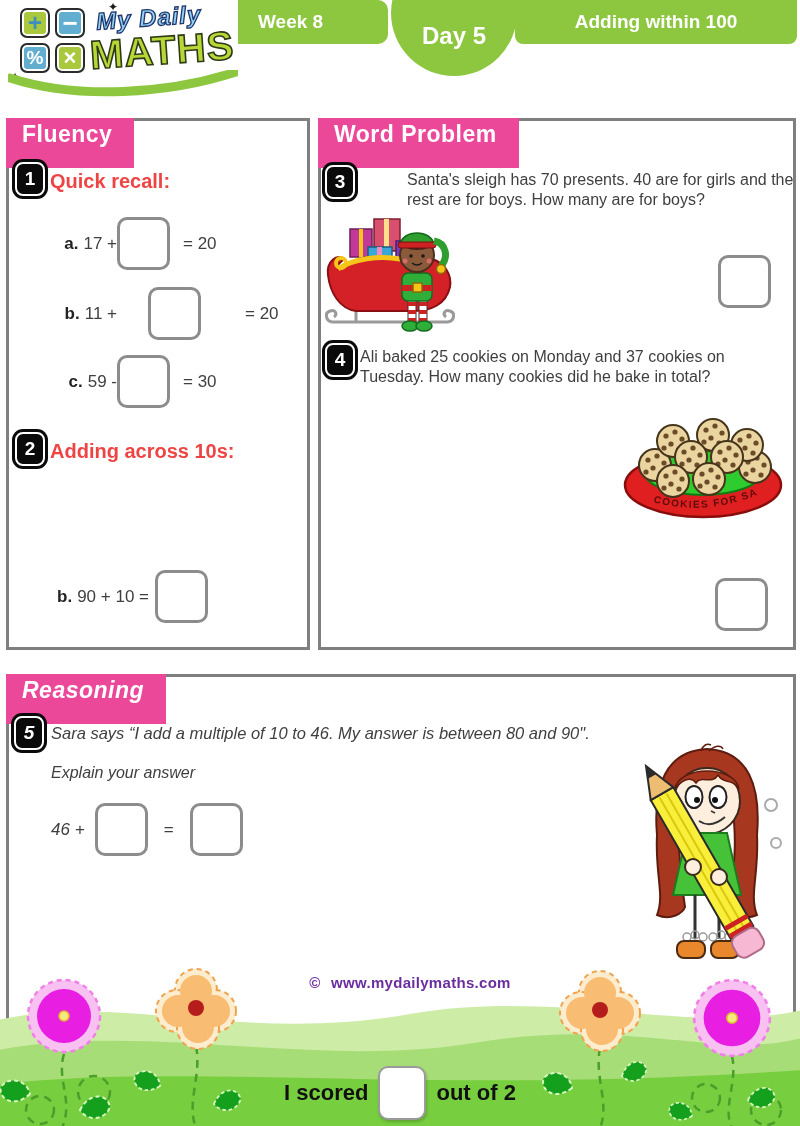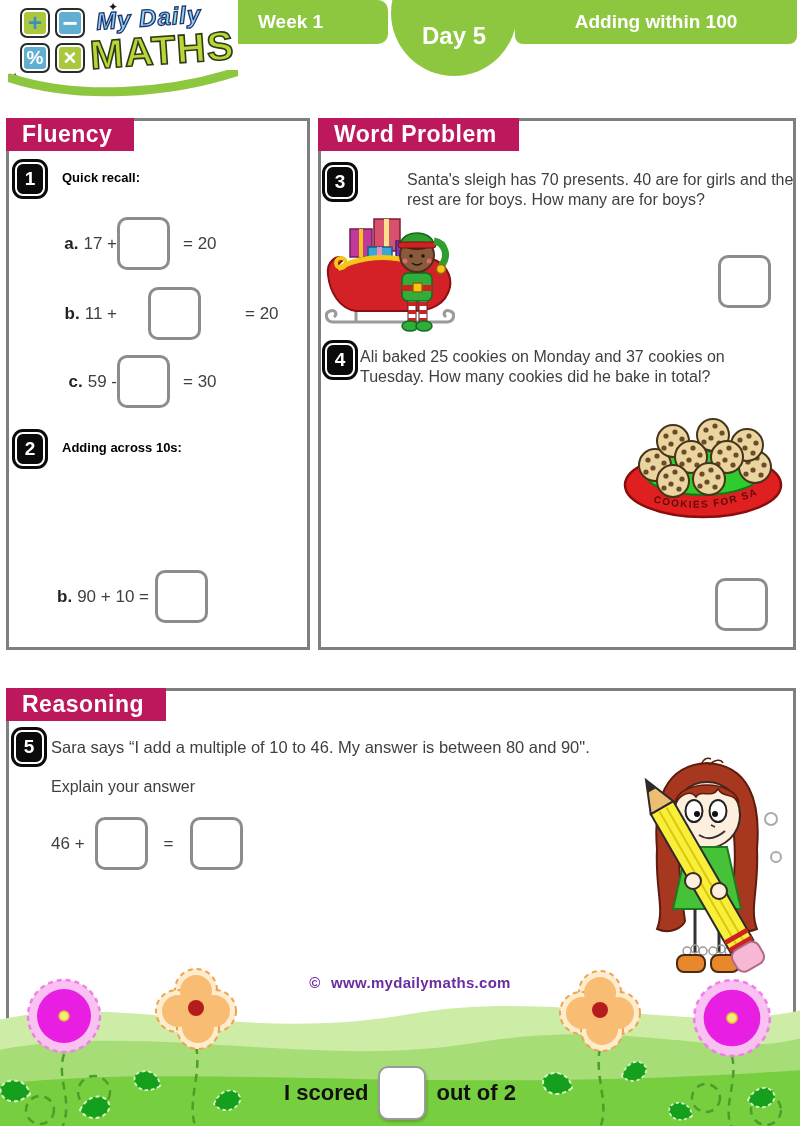--- a/index.html
+++ b/index.html
@@ -31,30 +31,30 @@
   .logo-t1 { position:absolute; left:88px; top:4px; font-size:24px; font-weight:bold;
              font-style:italic; color:#8fd4f2; -webkit-text-stroke:1.3px #23356f;
              transform:rotate(-4deg); letter-spacing:1px; }
   .logo-t2 { position:absolute; left:82px; top:28px; font-size:40px; font-weight:900;
              color:#b8d636; -webkit-text-stroke:1.6px #2c3a18; transform:rotate(-4deg);
              letter-spacing:1px; }
   .logo-wave { position:absolute; left:0; top:70px; }
 
   
   .sec { position:absolute; background:#fff; border:3px solid #7f7f7f; }
-  .sec-title { position:absolute; top:-3px; left:-3px; background:#be185d; color:#fff;
-               font-weight:bold; font-size:23px; padding:3px 22px 3px 16px;
+  .sec-title { position:absolute; top:-3px; left:-3px; background:#ec4899; color:#fff;
+               font-weight:bold; font-size:23px; padding:3px 22px 20px 16px;
                letter-spacing:0.5px; white-space:nowrap; }
   .badge { position:absolute; width:30px; height:34px; background:#0a0a0a;
            border:2px solid #fff; box-shadow:0 0 0 3px #0a0a0a; border-radius:8px;
            color:#fff; font-weight:bold; font-size:19px; display:flex;
            align-items:center; justify-content:center; }
   .abox { width:53px; height:53px; background:#fff; border:3px solid #8c8c8c;
           border-radius:10px; flex:none; }
-  .qtitle { position:absolute; color:#000000; font-size:13px; font-weight:bold;margin-left:12px; }
+  .qtitle { position:absolute; color:#ef4444; font-size:20px; font-weight:bold; }
   .qtext { position:absolute; color:#3f3f3f; font-size:16px; line-height:1.28; }
   .eqrow { position:absolute; display:flex; align-items:center; color:#3f3f3f;
            font-size:17px; height:53px; }
   .eqrow .lab { display:inline-block; text-align:right; }
   .eqrow b { font-weight:bold; color:#232323; margin-right:5px; }
   .abs { position:absolute; }
 
   
   .copyright { position:absolute; top:974px; left:0; width:100%; text-align:center;
                color:#6a2d9f; font-weight:bold; font-size:15px; letter-spacing:0.3px;padding-left:20px; }
@@ -63,21 +63,21 @@
                font-weight:bold; font-size:22px; }
   .score-box { width:48px; height:54px; background:#fff; border:2px solid #9a9a9a;
                border-radius:10px; box-shadow:1px 2px 3px rgba(0,0,0,0.2); flex:none; }
 </style>
 </head>
 <body>
 
 <div class="page">
 
   <div class="seg seg-week">
-    <span>Week 1</span>
+    <span>Week 8</span>
   </div>
   <div class="day-circle">
     <span>Day 5</span>
   </div>
   <div class="seg seg-topic">
     <span>Adding within 100</span>
   </div>
 
   <div class="logo-box">
     <div class="tile-grid">
@@ -224,21 +224,21 @@
         <use href="#cookie" x="88" y="70"></use>
       </g>
       <text font-size="10" font-weight="bold" fill="#5c0b0b" letter-spacing="1.5">
         <textPath href="#rimcurve" startOffset="4%">COOKIES FOR SANTA</textPath>
       </text>
     </svg>
 
     <span class="abox abs" style="left:394px; top:457px;"></span>
   </section>
 
-  <section class="sec" style="left:6px; top:688px; width:790px; height:360px;">
+  <section class="sec" style="left:6px; top:674px; width:790px; height:360px;font-style:italic;">
     <div class="sec-title">Reasoning</div>
 
     <div class="badge" style="left:5px; top:39px;">5</div>
     <div class="qtext" style="left:42px; top:46px; width:600px; font-size:16.5px;">Sara says “I add a multiple of 10 to 46. My answer is between 80 and 90".</div>
     <div class="qtext" style="left:42px; top:86px;">Explain your answer</div>
 
     <div class="eqrow" style="left:42px; top:126px;">
       <span>46 +</span>
       <span class="abox" style="margin-left:10px;"></span>
       <span style="margin:0 16px;">=</span>

